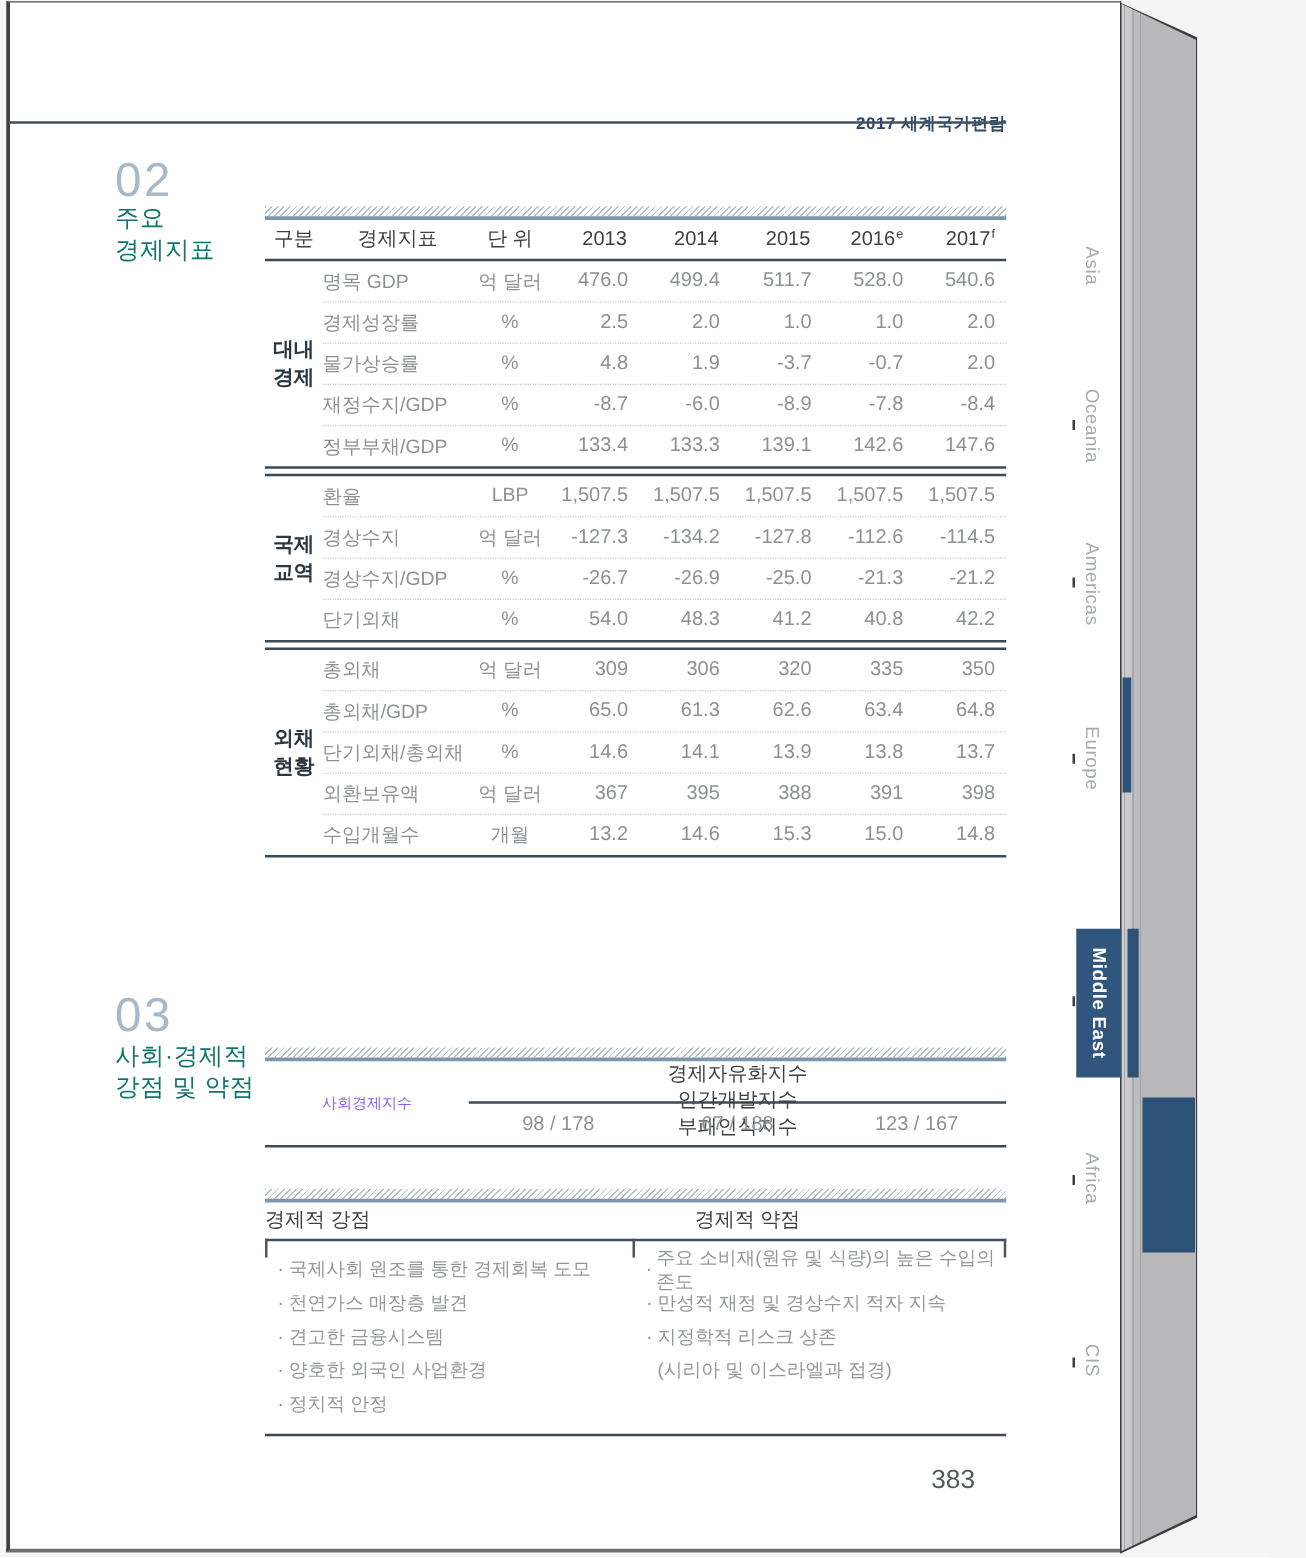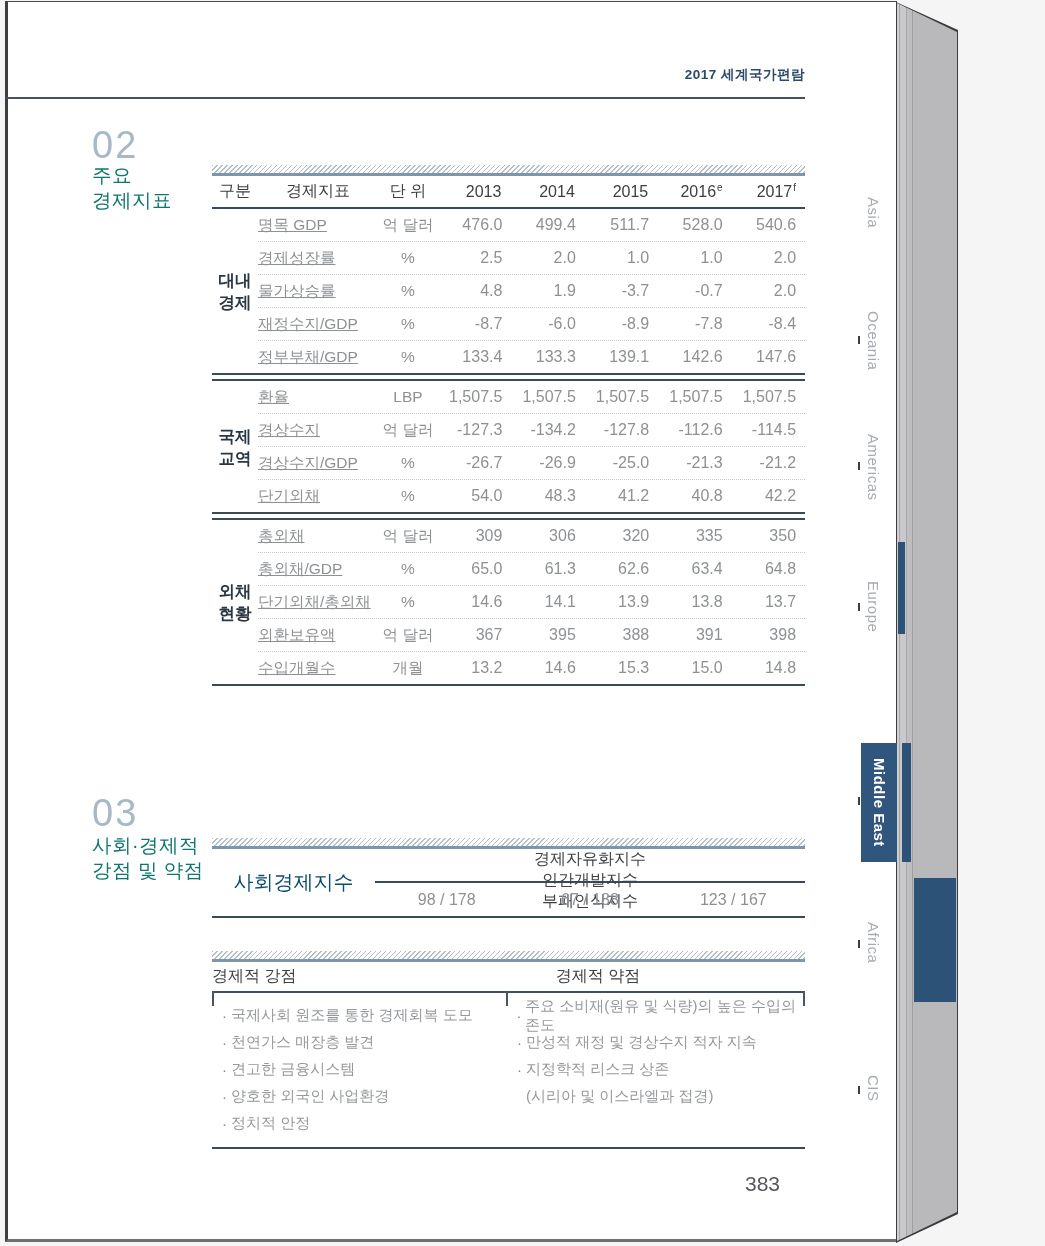--- a/index.html
+++ b/index.html
@@ -25,21 +25,21 @@
     background:linear-gradient(90deg,#cfcfd1 0 2px,#a7a7a9 2px 3px,#c9c9cb 3px 9px,
       #a7a7a9 9px 10px,#bebec0 10px 15px,#9e9ea0 15px 16px,#b9b9bb 16px 60px);
     clip-path:polygon(0px 3px,60px 32px,60px 1212px,0px 1241px);
   }
   .edge-mark{position:absolute;background:#2d5278;}
   .edge-mark.a{left:1px;top:542px;width:7px;height:92px;}
   .edge-mark.b{left:5px;top:743px;width:9px;height:119px;}
   .edge-mark.c{left:17px;top:878px;width:42px;height:124px;}
 
   
-  .book-title{left:500px;top:66px;width:305px;text-align:right;
+  .book-title{left:500px;top:90px;width:305px;text-align:right;
     color:#2b4a6b;font-weight:bold;font-size:13.5px;letter-spacing:.5px;}
   .head-rule{left:6px;top:97px;width:799px;height:1.5px;background:#45525c;}
 
   
   .sec-num{color:#a7b8c7;font-size:38px;letter-spacing:2px;}
   .sec-title{color:#0f766e;font-size:19.5px;line-height:25px;letter-spacing:.5px;}
   .sec2-num{left:92px;top:124px;}
   .sec2-title{left:92px;top:163px;}
   .sec3-num{left:92px;top:792px;}
   .sec3-title{left:92px;top:833px;}
@@ -57,29 +57,29 @@
   .hc-unit{width:60px;text-align:center;}
   .hc-year{flex:1;text-align:right;padding-right:9px;}
   .hc-year sup{font-size:10px;margin-left:1px;}
   .tgroup{display:flex;border-bottom:2px solid #3b4a58;}
   .tgroup.sep{margin-top:4px;border-top:2px solid #3b4a58;}
   .g-label{width:46px;display:flex;align-items:center;justify-content:center;text-align:center;
     font-weight:bold;font-size:16.5px;color:#2a3642;line-height:22px;}
   .g-rows{flex:1;display:flex;flex-direction:column;}
   .trow{display:flex;align-items:center;height:32px;font-size:15.5px;color:#8e9194;}
   .trow + .trow{border-top:1px dotted #c6c9cc;}
-  .c-ind{width:120px;text-decoration:underline;}
+  .c-ind{width:120px;}
   .c-unit{width:60px;text-align:center;}
   .c-val{flex:1;text-align:right;padding-right:9px;font-size:16px;}
 
   
   .t2{left:212px;top:838px;width:593px;}
   .ix-body{display:flex;border-bottom:2px solid #3b4a58;}
   .ix-label{width:163px;display:flex;align-items:center;justify-content:center;
-    font-size:20px;color:#0c4a6e;}
+    font-size:12px;color:#8b5cf6;}
   .ix-cols{flex:1;display:flex;flex-direction:column;}
   .ix-heads{display:flex;height:32px;align-items:center;border-bottom:2px solid #3b4a58;flex-direction:column;}
   .ix-head{flex:1;text-align:center;font-size:16px;color:#3d4043;}
   .ix-vals{display:flex;height:33px;align-items:center;}
   .ix-val{flex:1;text-align:center;font-size:16px;color:#8e9194;}
 
   
   .t3{left:212px;top:951px;width:593px;position:absolute;}
   .sw-wrap{position:relative;}
   .sw-heads{display:flex;height:29px;align-items:center;border-bottom:2px solid #434f5a;

